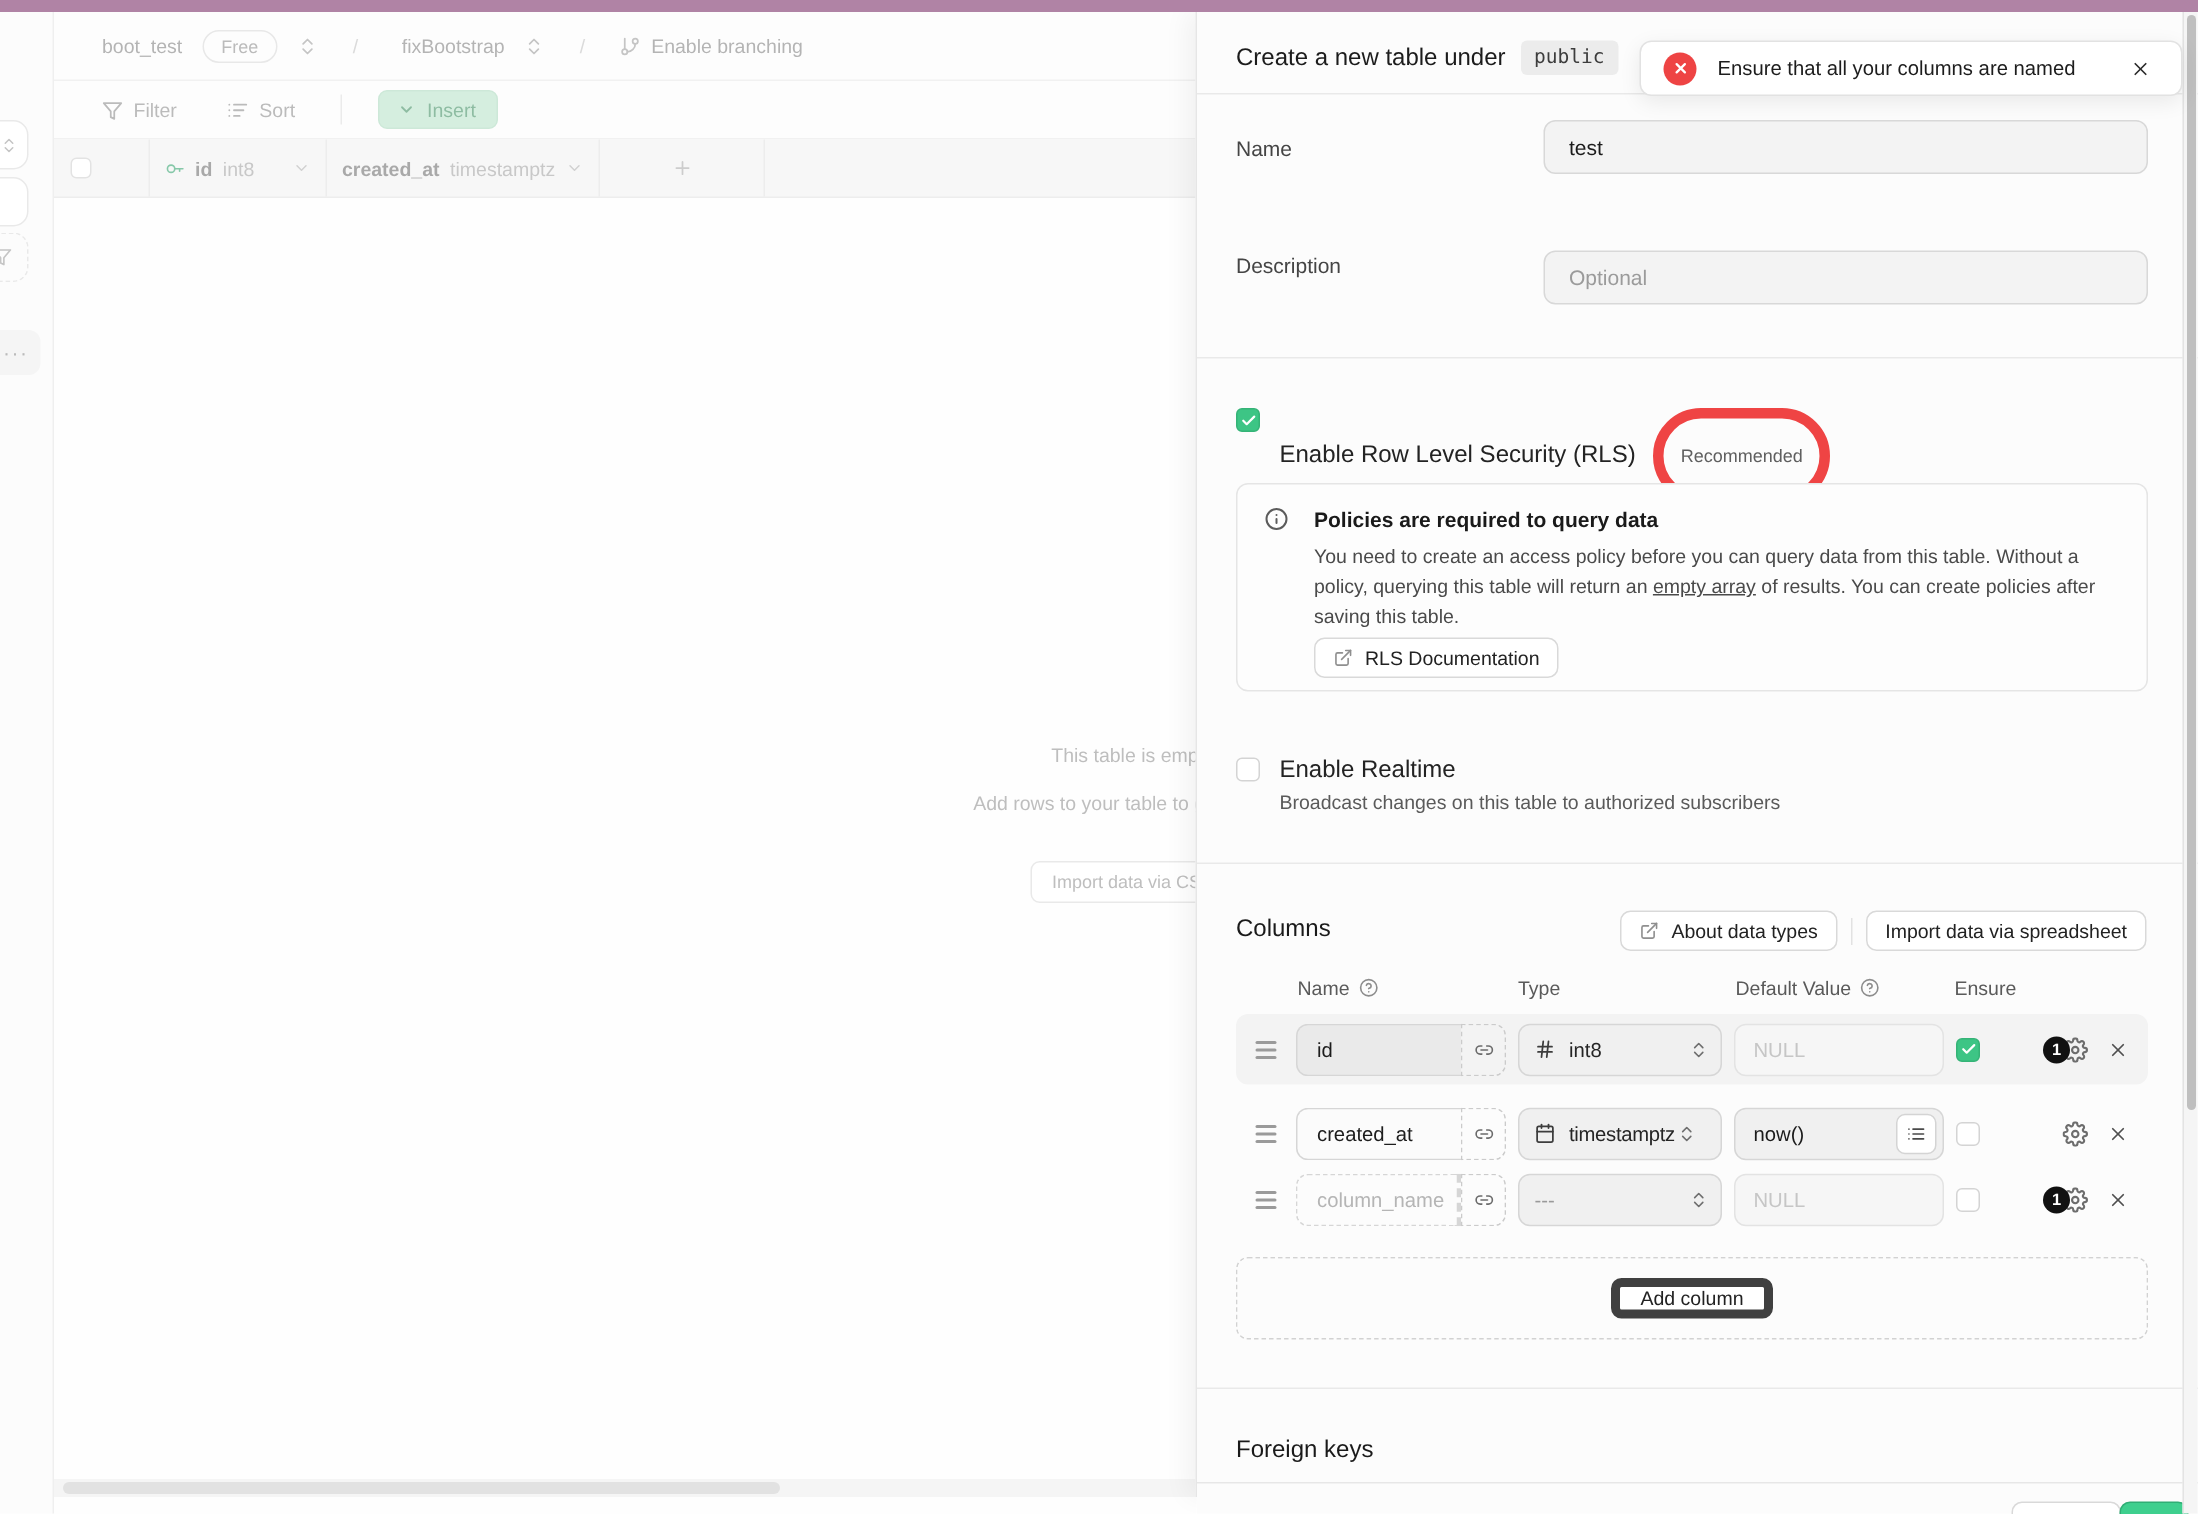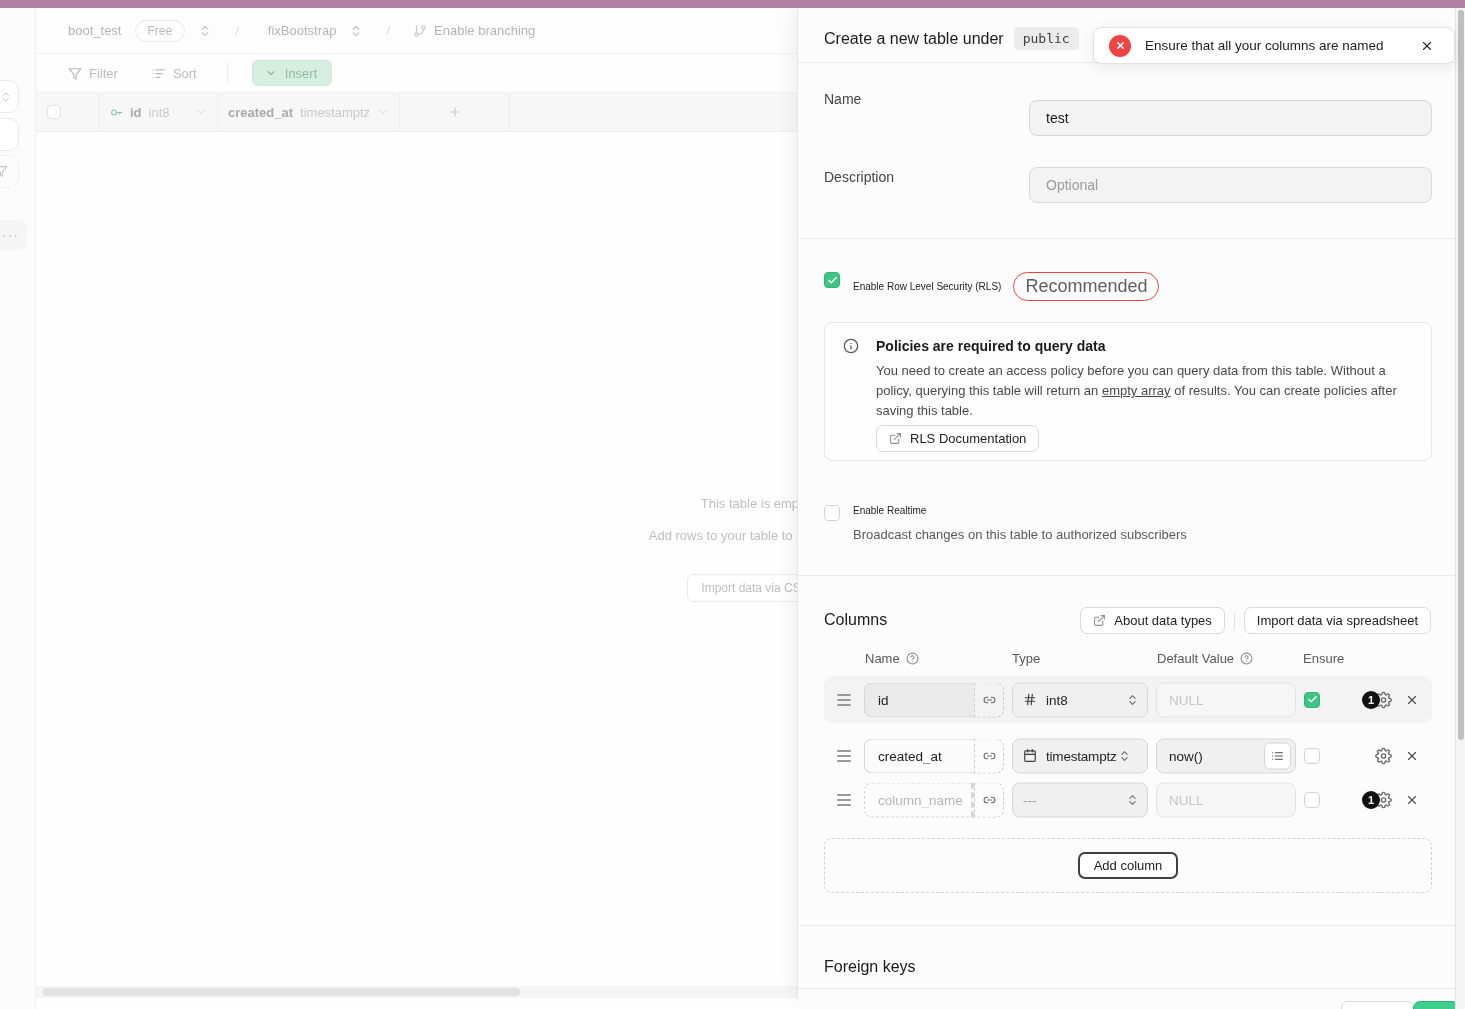--- a/index.html
+++ b/index.html
@@ -52,23 +52,23 @@
   .panel-title { font-size:16px; color:#1c1c1c; }
   .schema-badge { font-family:"DejaVu Sans Mono","Liberation Mono",monospace; font-size:13px; background:#ececec; border-radius:4px; padding:4px 9px; color:#3d3d3d; }
 
   .field-label { position:absolute; left:26px; font-size:14px; color:#454545; }
   .text-input { position:absolute; left:231px; width:403px; height:36px; border:1px solid #d8d8d8; border-radius:8px; background:#f3f3f3; font-size:14px; color:#1b1b1b; padding:0 16px; outline:none; font-family:inherit; }
   .text-input::placeholder { color:#9b9b9b; }
 
   .cb { width:16px; height:16px; border-radius:4px; border:1px solid #d4d4d4; background:#fff; display:flex; align-items:center; justify-content:center; flex:none; }
   .cb.checked { background:#3dc585; border-color:#35b377; color:#fff; }
 
-  .sec-label { font-size:10px; color:#232323; }
+  .sec-label { font-size:16px; color:#232323; }
   .sec-sub { font-size:13px; color:#5a5a5a; }
-  .rec-badge { border:1px solid #ef4444; border-radius:999px; padding:3px 11px; font-size:18px; color:#5f5f5f; background:transparent; }
+  .rec-badge { border:7px solid #ef4444; border-radius:999px; padding:18px 11px; font-size:12px; color:#5f5f5f; background:transparent; }
 
   .info-box { position:absolute; left:26px; top:314px; width:608px; height:139px; border:1px solid #e5e5e5; border-radius:8px; background:#fdfdfd; }
   .info-icon { position:absolute; left:18px; top:15px; color:#5c5c5c; }
   .info-title { position:absolute; left:51px; top:15px; font-size:14px; font-weight:700; color:#1a1a1a; }
   .info-body { position:absolute; left:51px; top:38px; width:522px; font-size:13px; color:#4a4a4a; line-height:1.55; }
   .em-underline { font-weight:400; text-decoration:underline; }
   .sm-btn { display:inline-flex; align-items:center; gap:8px; height:27px; padding:0 12px; border:1px solid #d9d9d9; border-radius:7px; background:#fff; font-size:13px; color:#222; }
   .sm-btn .ext { color:#8f8f8f; }
 
   .columns-heading { position:absolute; left:26px; top:603px; font-size:16px; color:#1a1a1a; }
@@ -103,21 +103,21 @@
   .default-active { left:332px; width:140px; height:35px; border:1px solid #d6d6d6; border-radius:8px; background:#f0f0f0; display:flex; align-items:center; }
   .default-active .dv-text { font-size:13.5px; color:#1b1b1b; padding-left:12px; }
   .dv-btn { margin-left:auto; margin-right:4px; width:27px; height:27px; border:1px solid #d4d4d4; border-radius:6px; background:#fff; display:flex; align-items:center; justify-content:center; color:#4a4a4a; }
 
   .primary-cb { left:480px; }
   .badge-1 { left:538px; width:18px; height:18px; border-radius:50%; background:#111; color:#fff; font-size:11px; font-weight:700; display:flex; align-items:center; justify-content:center; z-index:2; }
   .gear { left:551px; color:#6d6d6d; }
   .row-x { left:581px; color:#4f4f4f; }
 
   .add-col-box { position:absolute; left:26px; top:830px; width:608px; height:55px; border:1px dashed #d2d2d2; border-radius:8px; display:flex; align-items:center; justify-content:center; }
-  .add-col-btn { height:27px; padding:0 14px; border:2px solid #404040; border-radius:7px; background:#fff; font-size:13px; color:#222; display:flex; align-items:center; }
+  .add-col-btn { height:27px; padding:0 14px; border:6px solid #404040; border-radius:7px; background:#fff; font-size:13px; color:#222; display:flex; align-items:center; }
 
   .fk-heading { position:absolute; left:26px; top:950px; font-size:16px; color:#1a1a1a; }
 
   .panel-footer { position:absolute; left:0; top:980px; width:668px; height:21px; border-top:1px solid #e7e7e7; background:#fcfcfc; }
   .cancel-btn { position:absolute; left:543px; top:12px; width:73px; height:28px; border:1px solid #d9d9d9; border-radius:7px; background:#fff; font-size:13px; color:#333; }
   .save-btn { position:absolute; left:615px; top:12px; width:46px; height:28px; border:1px solid #2fae75; border-radius:7px; background:#3ecf8e; font-size:13px; color:#fff; }
 
   .vscroll-track { position:absolute; right:0; top:0; width:10px; height:1001px; background:#f5f5f5; border-left:1px solid #e3e3e3; }
   .vscroll-thumb { position:absolute; left:2px; top:2px; width:6px; height:730px; border-radius:3px; background:#bfbfbf; }
 
@@ -256,21 +256,21 @@
 
 <aside class="panel">
 
   <div class="panel-title-row">
     <span class="panel-title">Create a new table under</span>
     <span class="schema-badge">public</span>
   </div>
   <div class="divider" style="top:54px;"></div>
 
   <label class="field-label" style="top:83px;">Name</label>
-  <input class="text-input" style="top: 92px;" value="test">
+  <input class="text-input" style="top: 72px;" value="test">
   <label class="field-label" style="top:161px;">Description</label>
   <input class="text-input" style="top: 159px;" placeholder="Optional">
   <div class="divider" style="top:230px;"></div>
 
   <div class="cb checked abs" style="left:26px; top:264px;">
     <svg width="11" height="11" viewBox="0 0 24 24" fill="none" stroke="currentColor" stroke-width="3.2" stroke-linecap="round" stroke-linejoin="round">
         <polyline points="20 6 9 17 4 12"></polyline>
       </svg>
   </div>
   <div class="abs" style="left:55px; top:264px; display:flex; align-items:center; gap:12px;">

